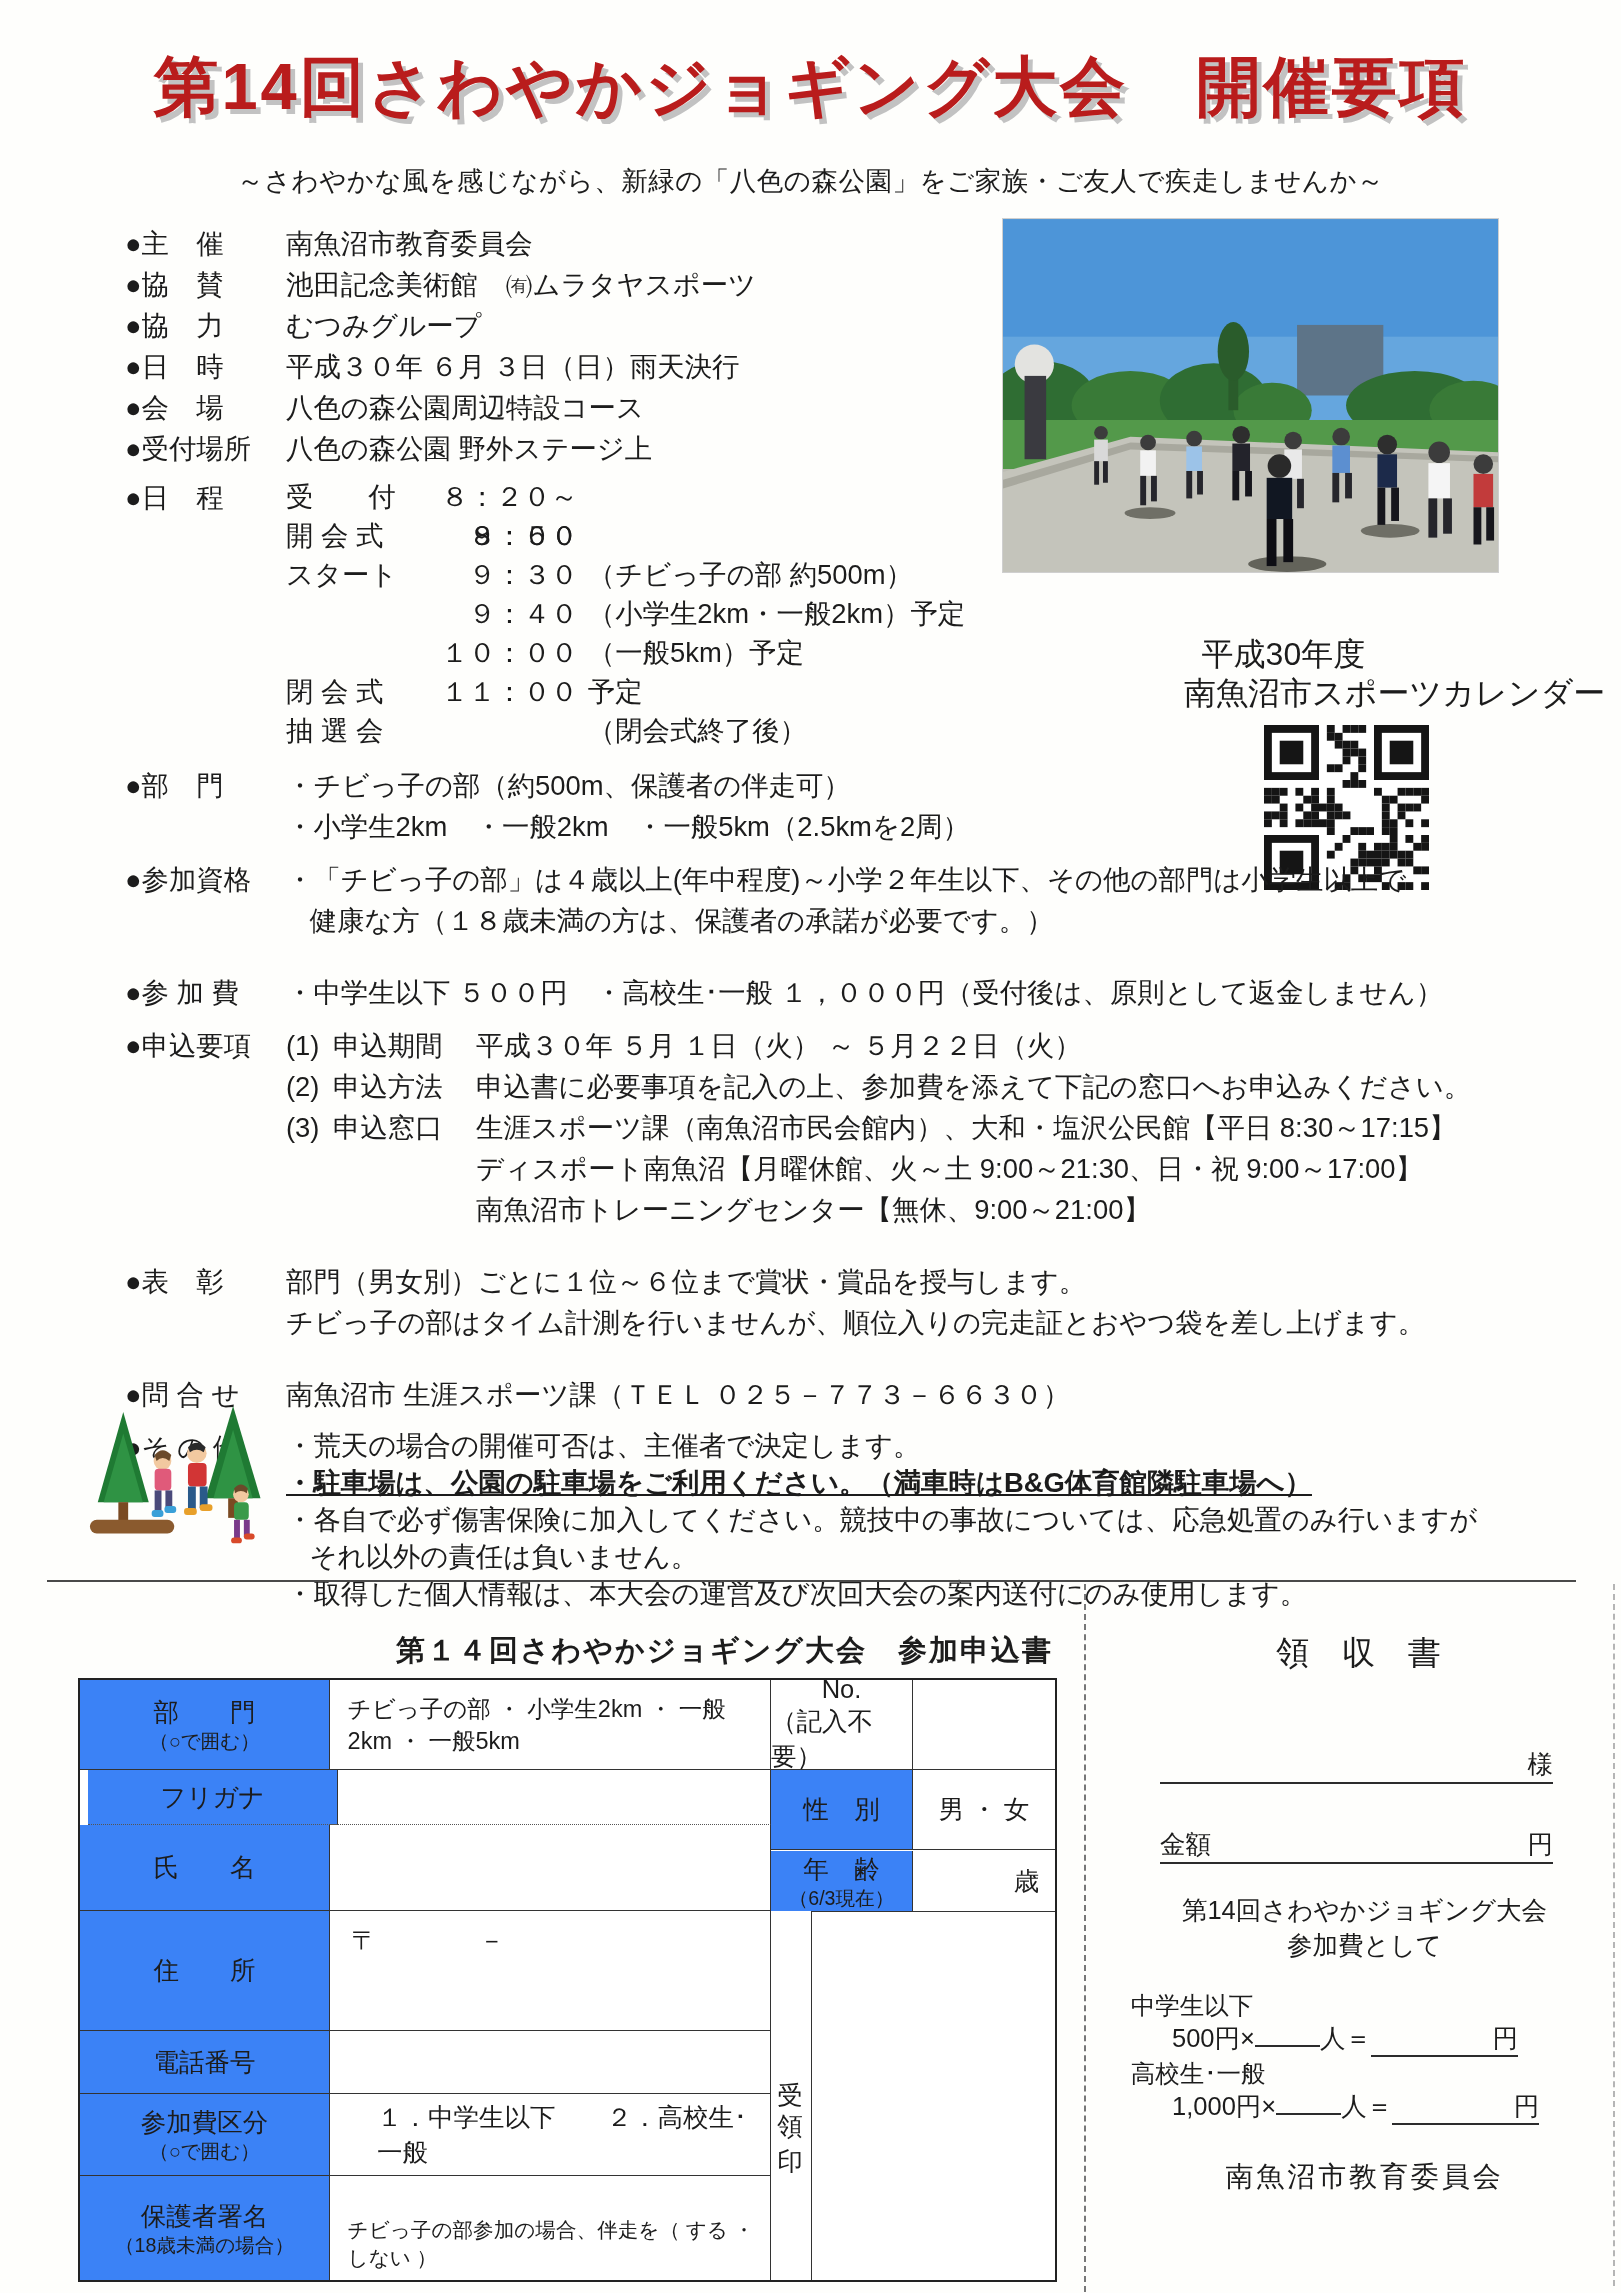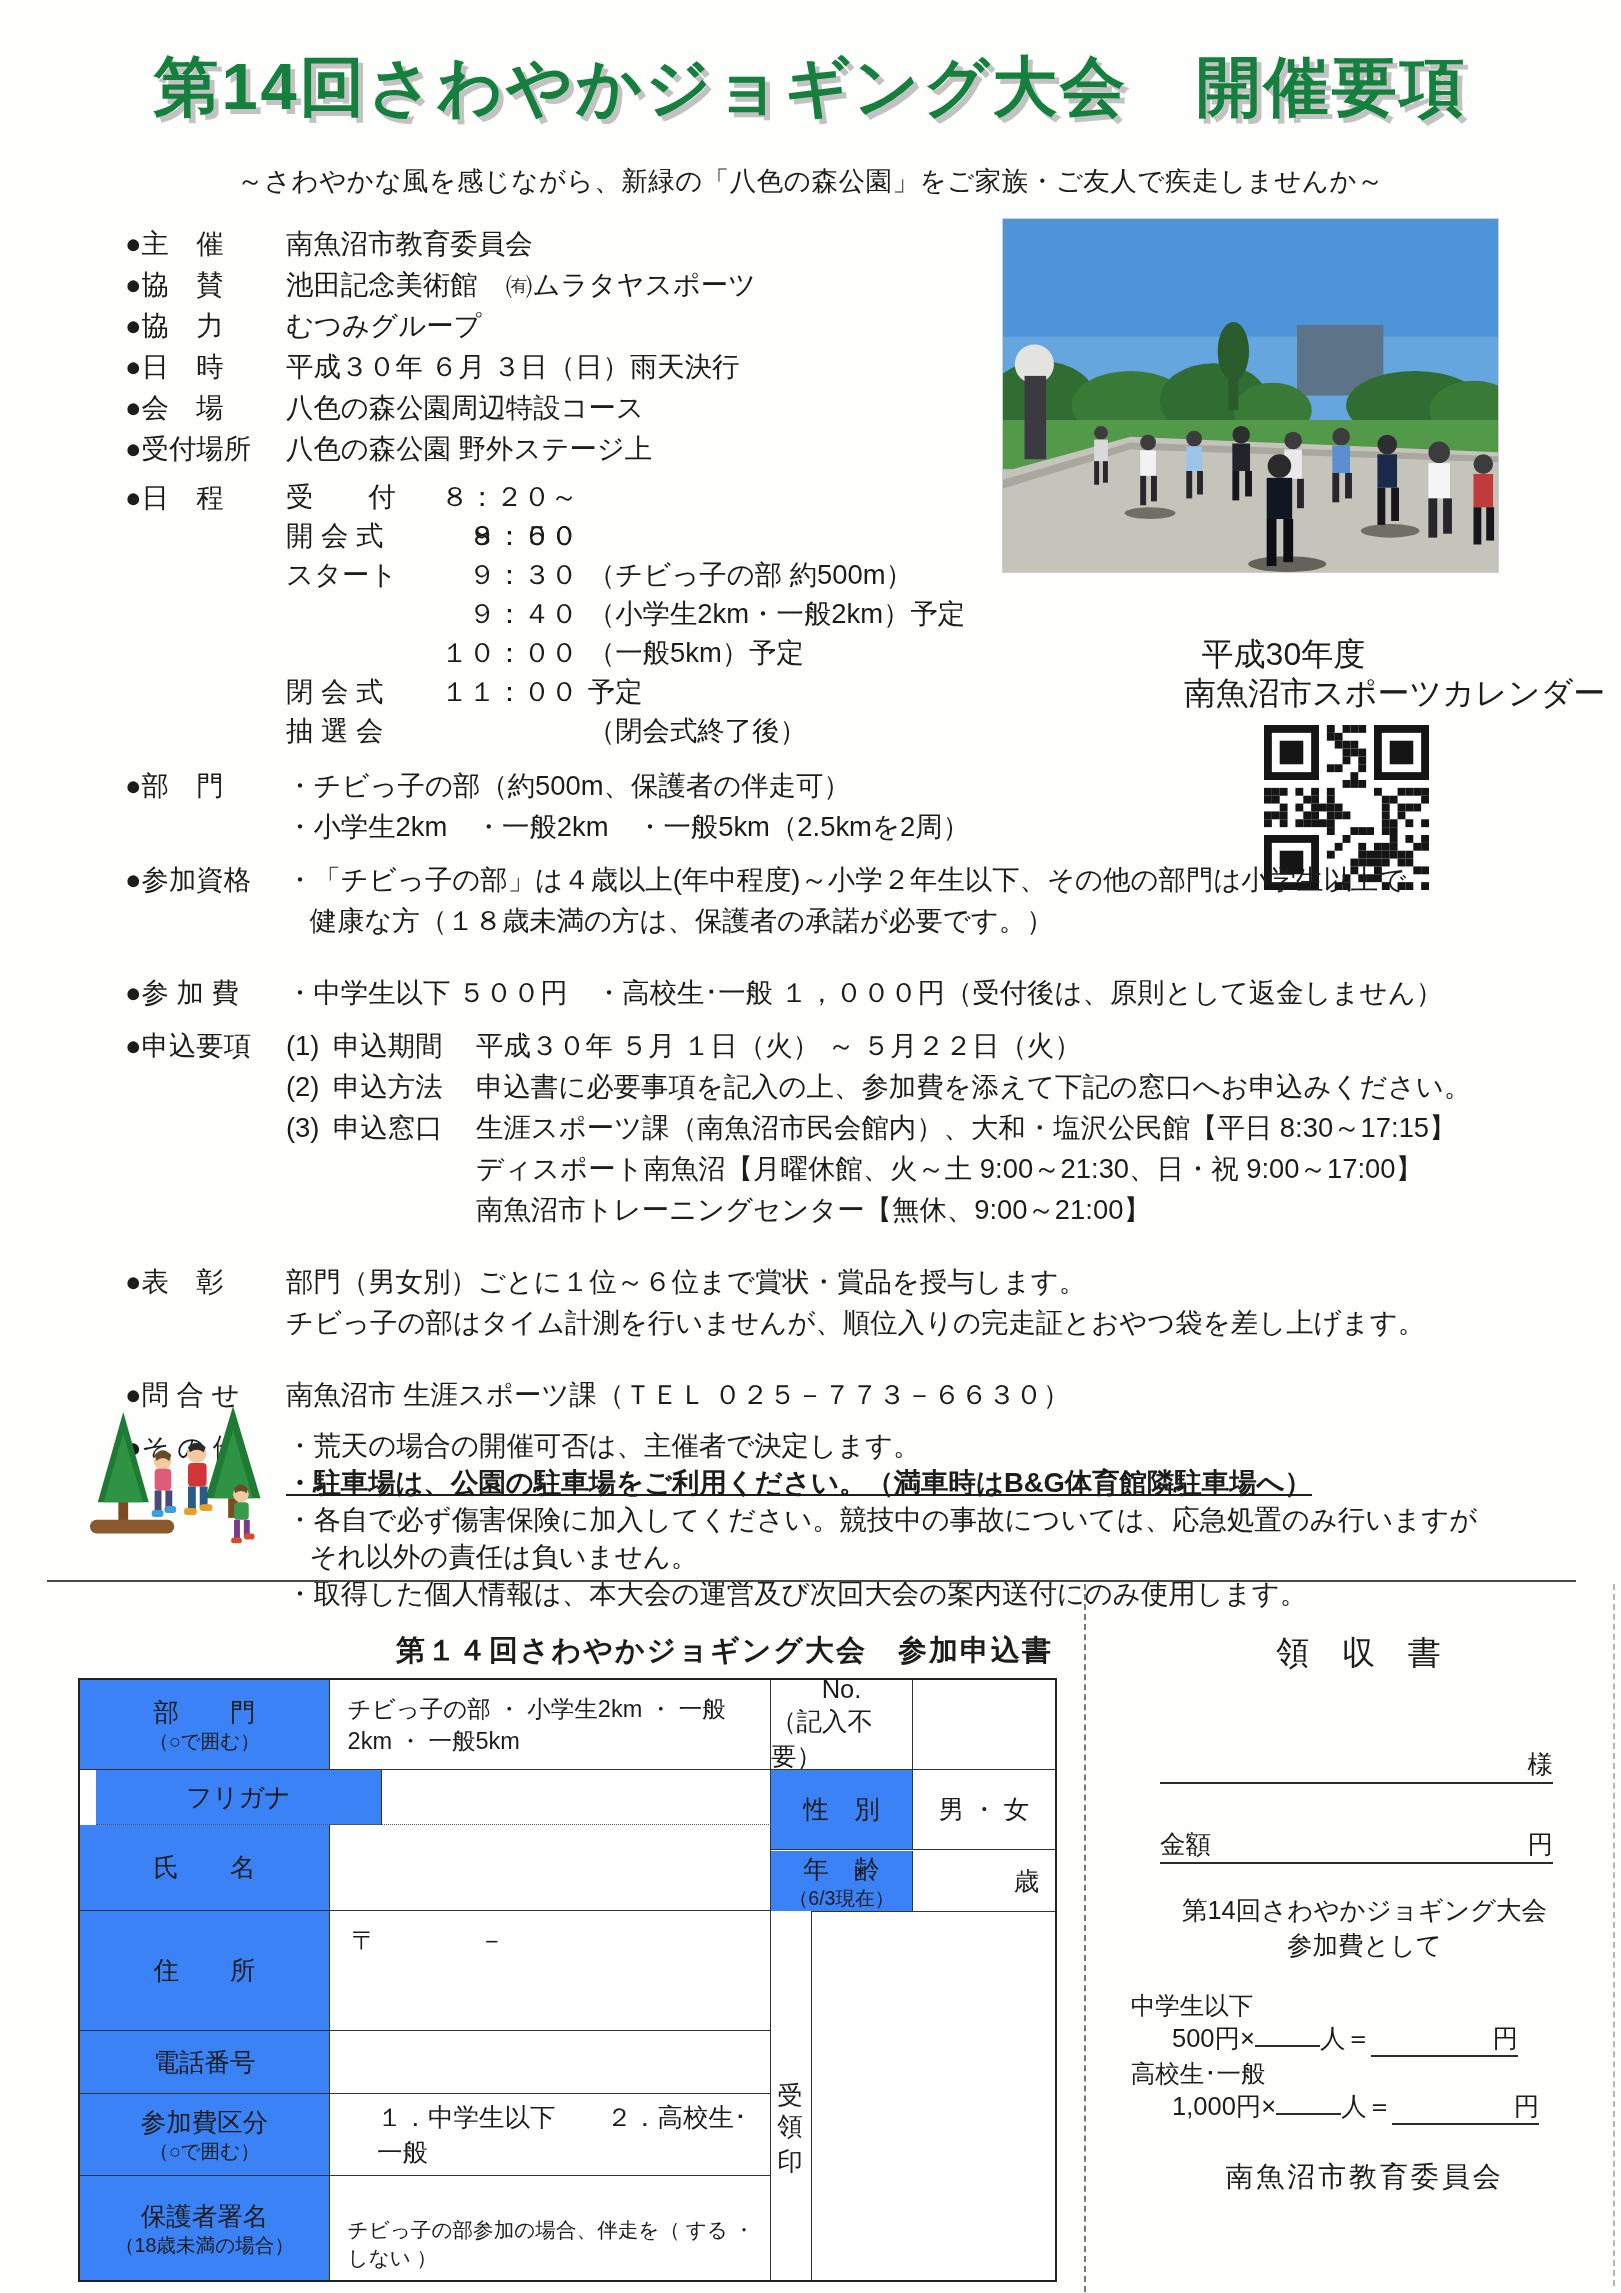--- a/index.html
+++ b/index.html
@@ -1,20 +1,20 @@
 <!DOCTYPE html>
 <html><head>
 <meta charset="utf-8">
 <style>
   html,body{margin:0;padding:0;background:#9a9a9a;}
   .page{position:relative;width:1621px;height:2294px;margin:0 auto;background:#fefefc;
         font-family:"Liberation Sans",sans-serif;color:#1c1c1c;overflow:hidden;}
   
   .doc-title{position:absolute;top:43px;left:0;width:100%;text-align:center;
-             font-size:65px;font-weight:900;letter-spacing:2.9px;color:#15803d;
+             font-size:65px;font-weight:900;letter-spacing:2.9px;color:#b91c1c;
              text-shadow:4.9px 4.9px 0 #c2c2c2;white-space:nowrap;}
   .subtitle{position:absolute;top:163px;left:0;width:100%;text-align:center;
             font-size:26.5px;letter-spacing:0.5px;}
   
   .main{position:absolute;left:125px;top:223px;width:1470px;font-size:27.4px;line-height:41px;}
   .sec{display:flex;align-items:flex-start;}
   .lbl{flex:0 0 161px;white-space:nowrap;}
   .content{flex:1;}
   .info-row{display:flex;height:41px;}
   .sched-row{display:flex;height:39px;line-height:39px;}
@@ -456,21 +456,21 @@
       <span>部　　門</span>
       <span class="sub">（○で囲む）</span>
     </div>
     <div class="cell vcell br bb" style="left:250px;top:0;width:441px;height:90px;padding-left:17.6px;font-size:23.5px;">チビっ子の部 ・ 小学生2km ・ 一般2km ・ 一般5km</div>
     <div class="cell wlabel br bb" style="left:691px;top:0;width:142px;height:90px;">
       <span>No.</span>
       <span class="sub">（記入不要）</span>
     </div>
     <div class="cell bb" style="left:833px;top:0;width:142px;height:90px;"></div>
 
-    <div class="cell glabel br bbdot" style="left:16px;top:90px;width:286px;height:55px;">
+    <div class="cell glabel br bbdot" style="left:8px;top:90px;width:250px;height:55px;">
       <span>フリガナ</span>
     </div>
     <div class="cell br bbdot" style="left:250px;top:90px;width:441px;height:55px;"></div>
 
     <div class="cell glabel br bb" style="left:0;top:145px;width:250px;height:86px;">
       <span>氏　　名</span>
     </div>
     <div class="cell br bb" style="left:250px;top:145px;width:441px;height:86px;"></div>
 
     <div class="cell glabel br bb" style="left:691px;top:90px;width:142px;height:80px;">

